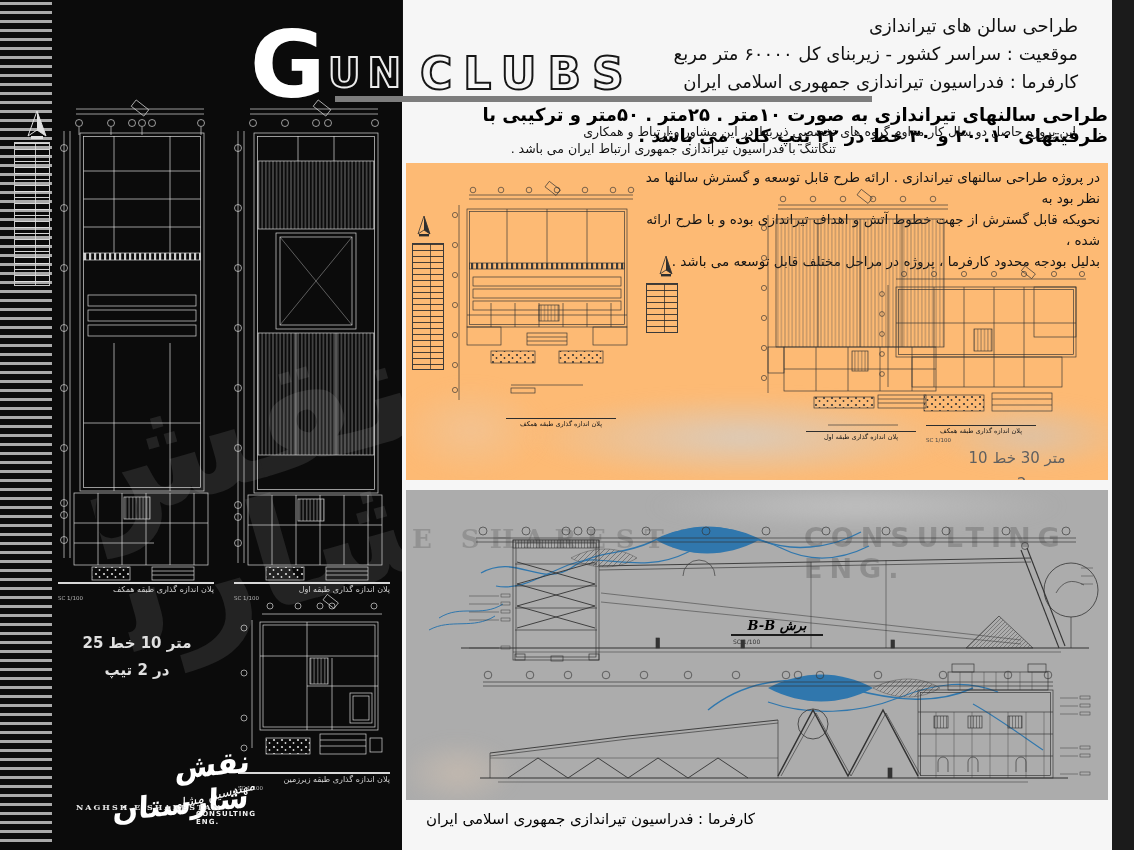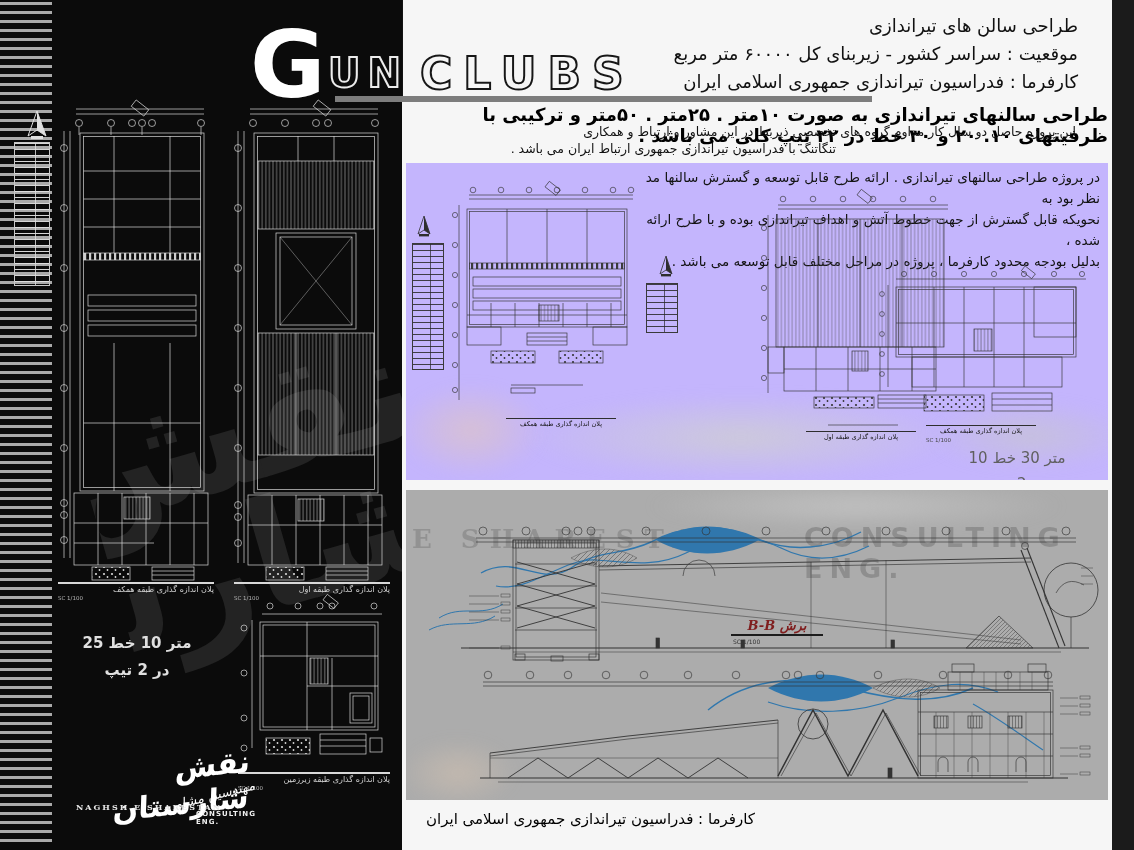--- a/index.html
+++ b/index.html
@@ -247,21 +247,21 @@
     <div>موقعیت : سراسر کشور   -   زیربنای کل ۶۰۰۰۰ متر مربع</div>
     <div>کارفرما : فدراسیون تیراندازی جمهوری اسلامی ایران</div>
   </div>
 
   <div class="abs" style="left:335px;top:96px;width:537px;height:6px;background:#7d7d7d;"></div>
 
   <div class="abs fa rtl" style="left:408px;top:104px;width:700px;font-size:18px;font-weight:bold;color:#000;">طراحی سالنهای  تیراندازی به صورت ۱۰متر . ۲۵متر . ۵۰متر و ترکیبی با ظرفیتهای ۱۰. ۲۰ و ۳۰ خط  در ۲۲ تیپ کلی می باشد .</div>
   <div class="abs fa rtl" style="left:408px;top:124px;width:668px;font-size:12.5px;color:#111;">این پروژه حاصل دو سال کار مداوم گروه های تخصصی ذیربط در این مشاور و ارتباط و همکاری</div>
   <div class="abs fa rtl" style="left:408px;top:141px;width:428px;font-size:12.5px;color:#111;">تنگاتنگ با فدراسیون تیراندازی جمهوری ارتباط ایران می باشد .</div>
 
-  <div class="abs" style="left:406px;top:163px;width:702px;height:317px;background:#c4b5fd;overflow:hidden;">
+  <div class="abs" style="left:406px;top:163px;width:702px;height:317px;background:#fdba74;overflow:hidden;">
 
     <div class="abs blob" style="left:-10px;top:220px;width:150px;height:95px;background:radial-gradient(ellipse,rgba(233,203,173,.5),transparent 70%);"></div>
     <div class="abs blob" style="left:120px;top:232px;width:430px;height:85px;background:radial-gradient(ellipse,rgba(208,208,208,.75),transparent 72%);"></div>
     <div class="abs blob" style="left:520px;top:238px;width:210px;height:70px;background:radial-gradient(ellipse,rgba(200,200,200,.6),transparent 70%);"></div>
 
     <div class="abs fa rtl" style="right:8px;top:4px;width:478px;font-size:13.5px;color:#131313;line-height:21px;">
       <div>در پروژه طراحی سالنهای تیراندازی . ارائه طرح قابل توسعه و گسترش سالنها مد نظر بود به</div>
       <div>نحویکه قابل گسترش از جهت خطوط آتش و  اهداف  تیراندازی بوده و با  طرح ارائه شده ،</div>
       <div>بدلیل بودجه محدود کارفرما ، پروژه در مراحل مختلف قابل توسعه می باشد .</div>
     </div>
@@ -544,21 +544,21 @@
           <line x1="606" y1="50" x2="644" y2="148" stroke-width="1.1"></line>
         <circle cx="604" cy="48" r="3.5"></circle>
 
         <circle cx="650" cy="92" r="27" stroke-width="0.8"></circle>
         <path d="M635,95 q10,-18 28,-8"></path>
         <line x1="650" y1="119" x2="650" y2="150"></line>
       </g>
     </svg>
 
     <div class="abs fa rtl" style="left:325px;top:128px;width:92px;font-family:'DejaVu Serif',serif;font-style:italic;font-weight:bold;
-                font-size:13px;color:#7f1d1d;border-bottom:2px solid #1c1c1c;padding-bottom:1px;text-align:center;">برش B-B</div>
+                font-size:13px;color:#000000;border-bottom:2px solid #1c1c1c;padding-bottom:1px;text-align:center;">برش B-B</div>
     <div class="abs" style="left:327px;top:148px;font-size:6px;color:#333;">SC 1/100</div>
 
     <svg class="abs" style="left:62px;top:168px" width="630" height="140" viewBox="0 0 630 140">
       <defs>
         <pattern id="s2h" width="5" height="5" patternUnits="userSpaceOnUse">
             <line x1="0" y1="5" x2="5" y2="0" stroke="#555" stroke-width="0.6"></line>
           </pattern>
         <pattern id="s2v" width="3" height="8" patternUnits="userSpaceOnUse">
             <line x1="1.5" y1="0" x2="1.5" y2="8" stroke="#3a3a3a" stroke-width="0.5"></line>
           </pattern>

